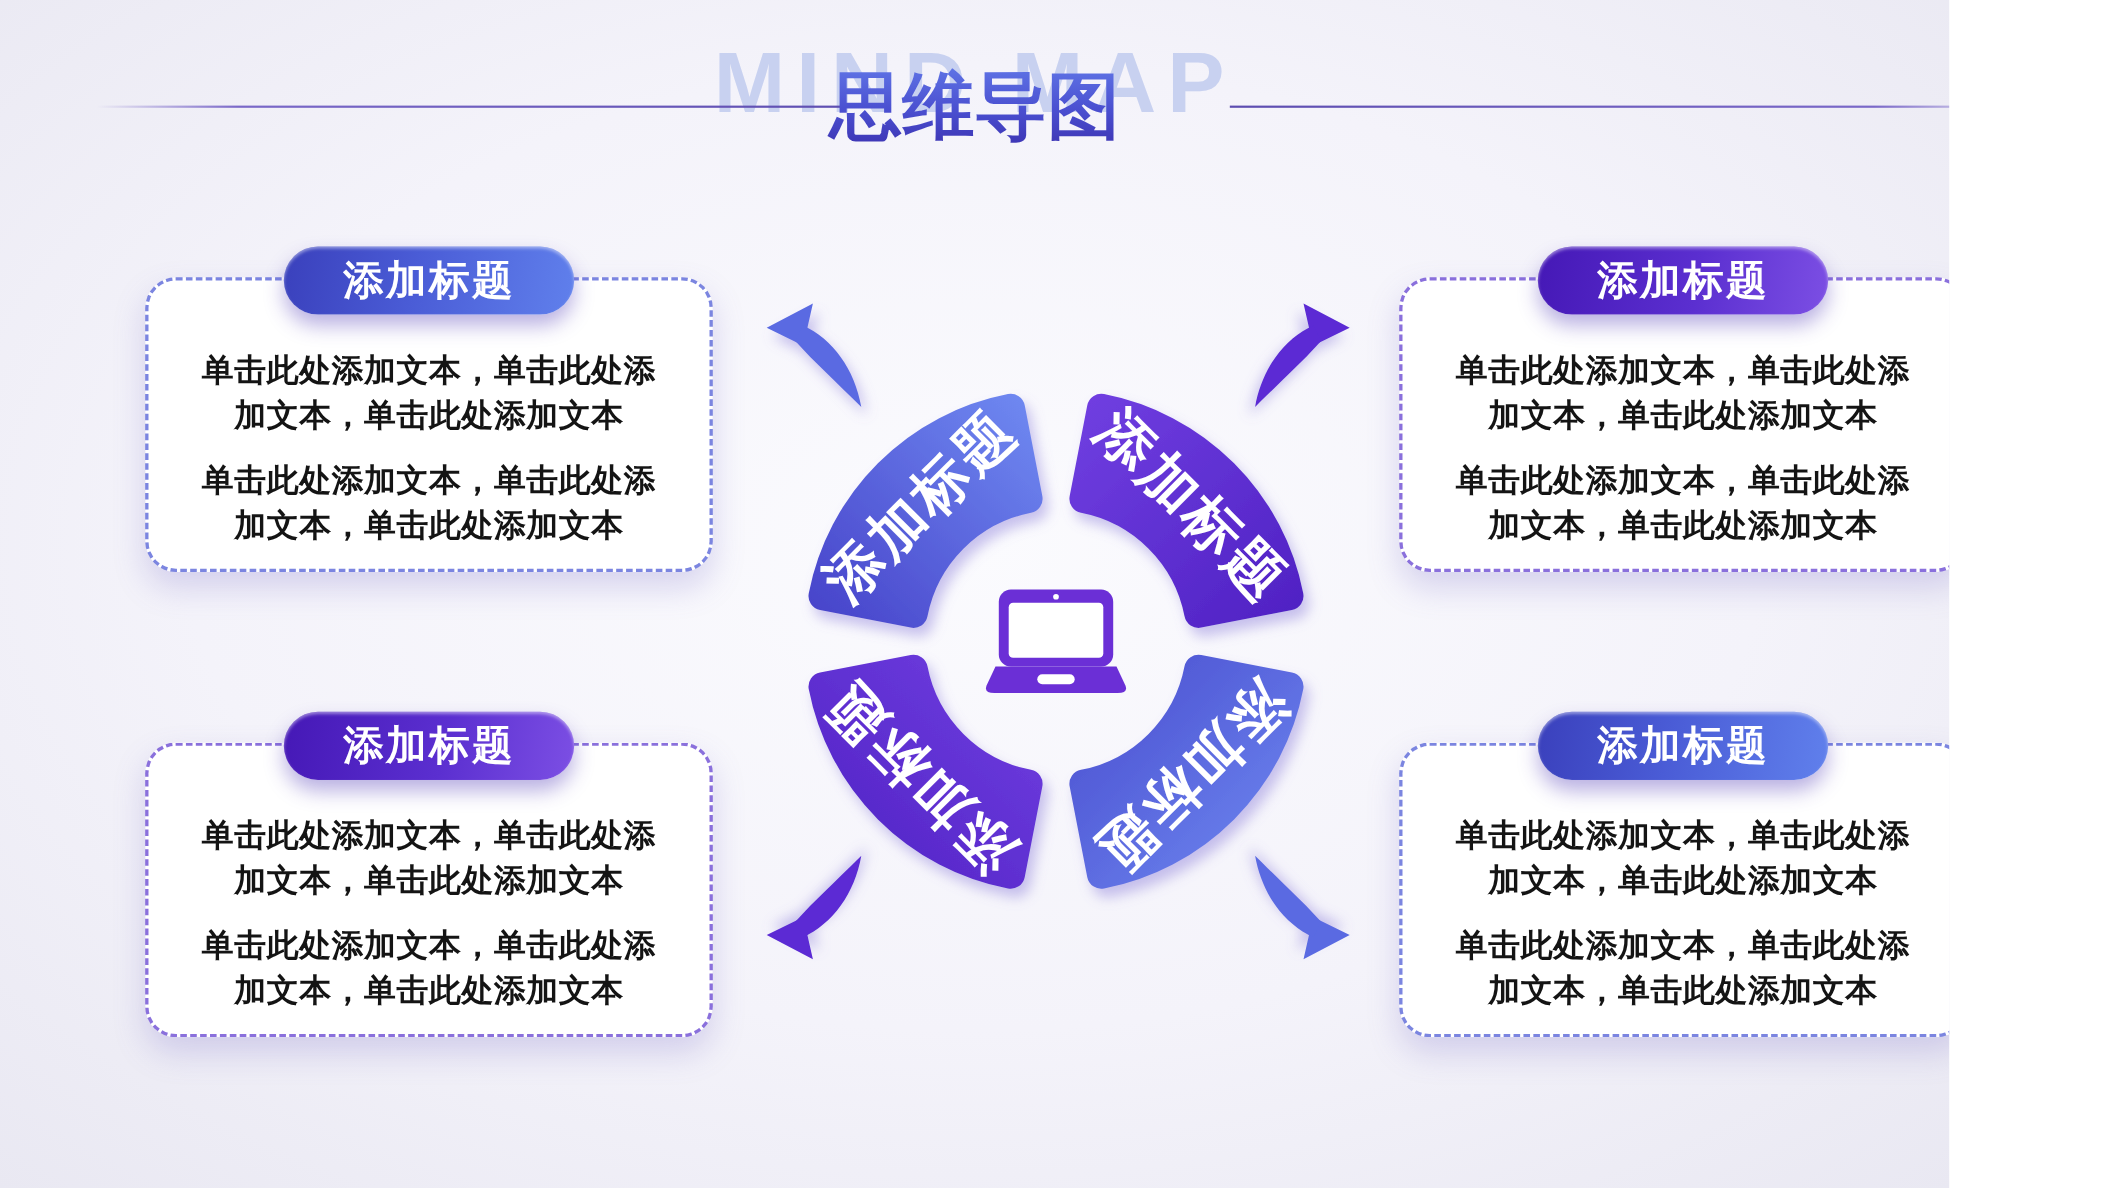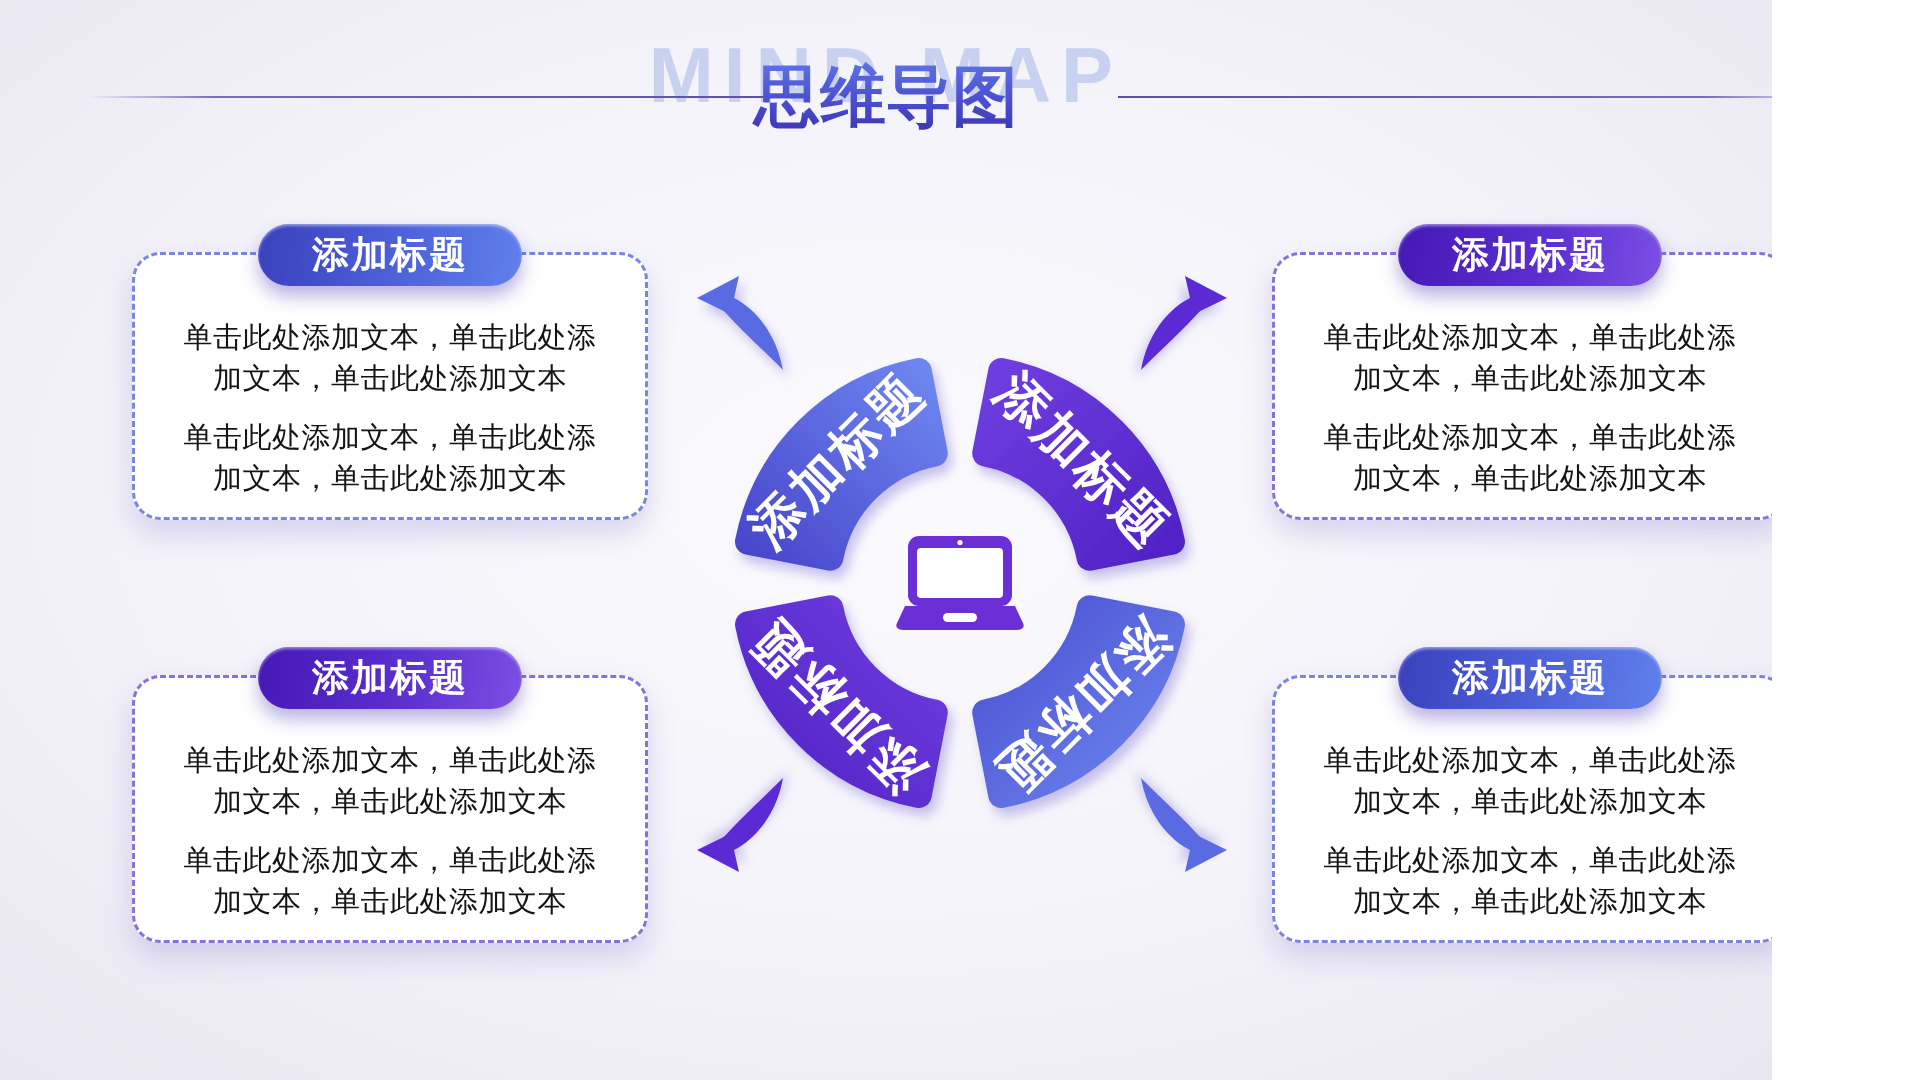--- a/index.html
+++ b/index.html
@@ -53,21 +53,21 @@
     position:absolute; left:50%; top:-31px; transform:translateX(-50%);
     width:264px; height:62px; border-radius:31px;
     display:flex; align-items:center; justify-content:center;
     color:#FFFFFF; font-size:37px; font-weight:800; letter-spacing:2px;
     box-shadow: 0 10px 18px rgba(70,48,180,0.38), inset 0 2px 3px rgba(255,255,255,0.45);
   }
   .pill.blue   { background:linear-gradient(100deg,#3A40BC 0%,#4A5CD6 45%,#6080EC 100%); }
   .pill.purple { background:linear-gradient(100deg,#4518B6 0%,#5B2FD0 55%,#7C4FE4 100%); }
 
   .tbox .body { padding:62px 44px 0; text-align:center; }
-  .para { margin:0 0 18px; }
+  .para { margin:0 0 18px;font-weight:bold; }
   .line {
     font-size:29px; line-height:41px; color:#141414; letter-spacing:0.5px;
     white-space:nowrap;
   }
 
   
   svg.diagram { position:absolute; left:0; top:0; width:1920px; height:1080px; z-index:2; }
   .seg-label {
     font-size:52px; font-weight:800; fill:#FFFFFF; letter-spacing:3px;
     text-anchor:middle; dominant-baseline:central;

